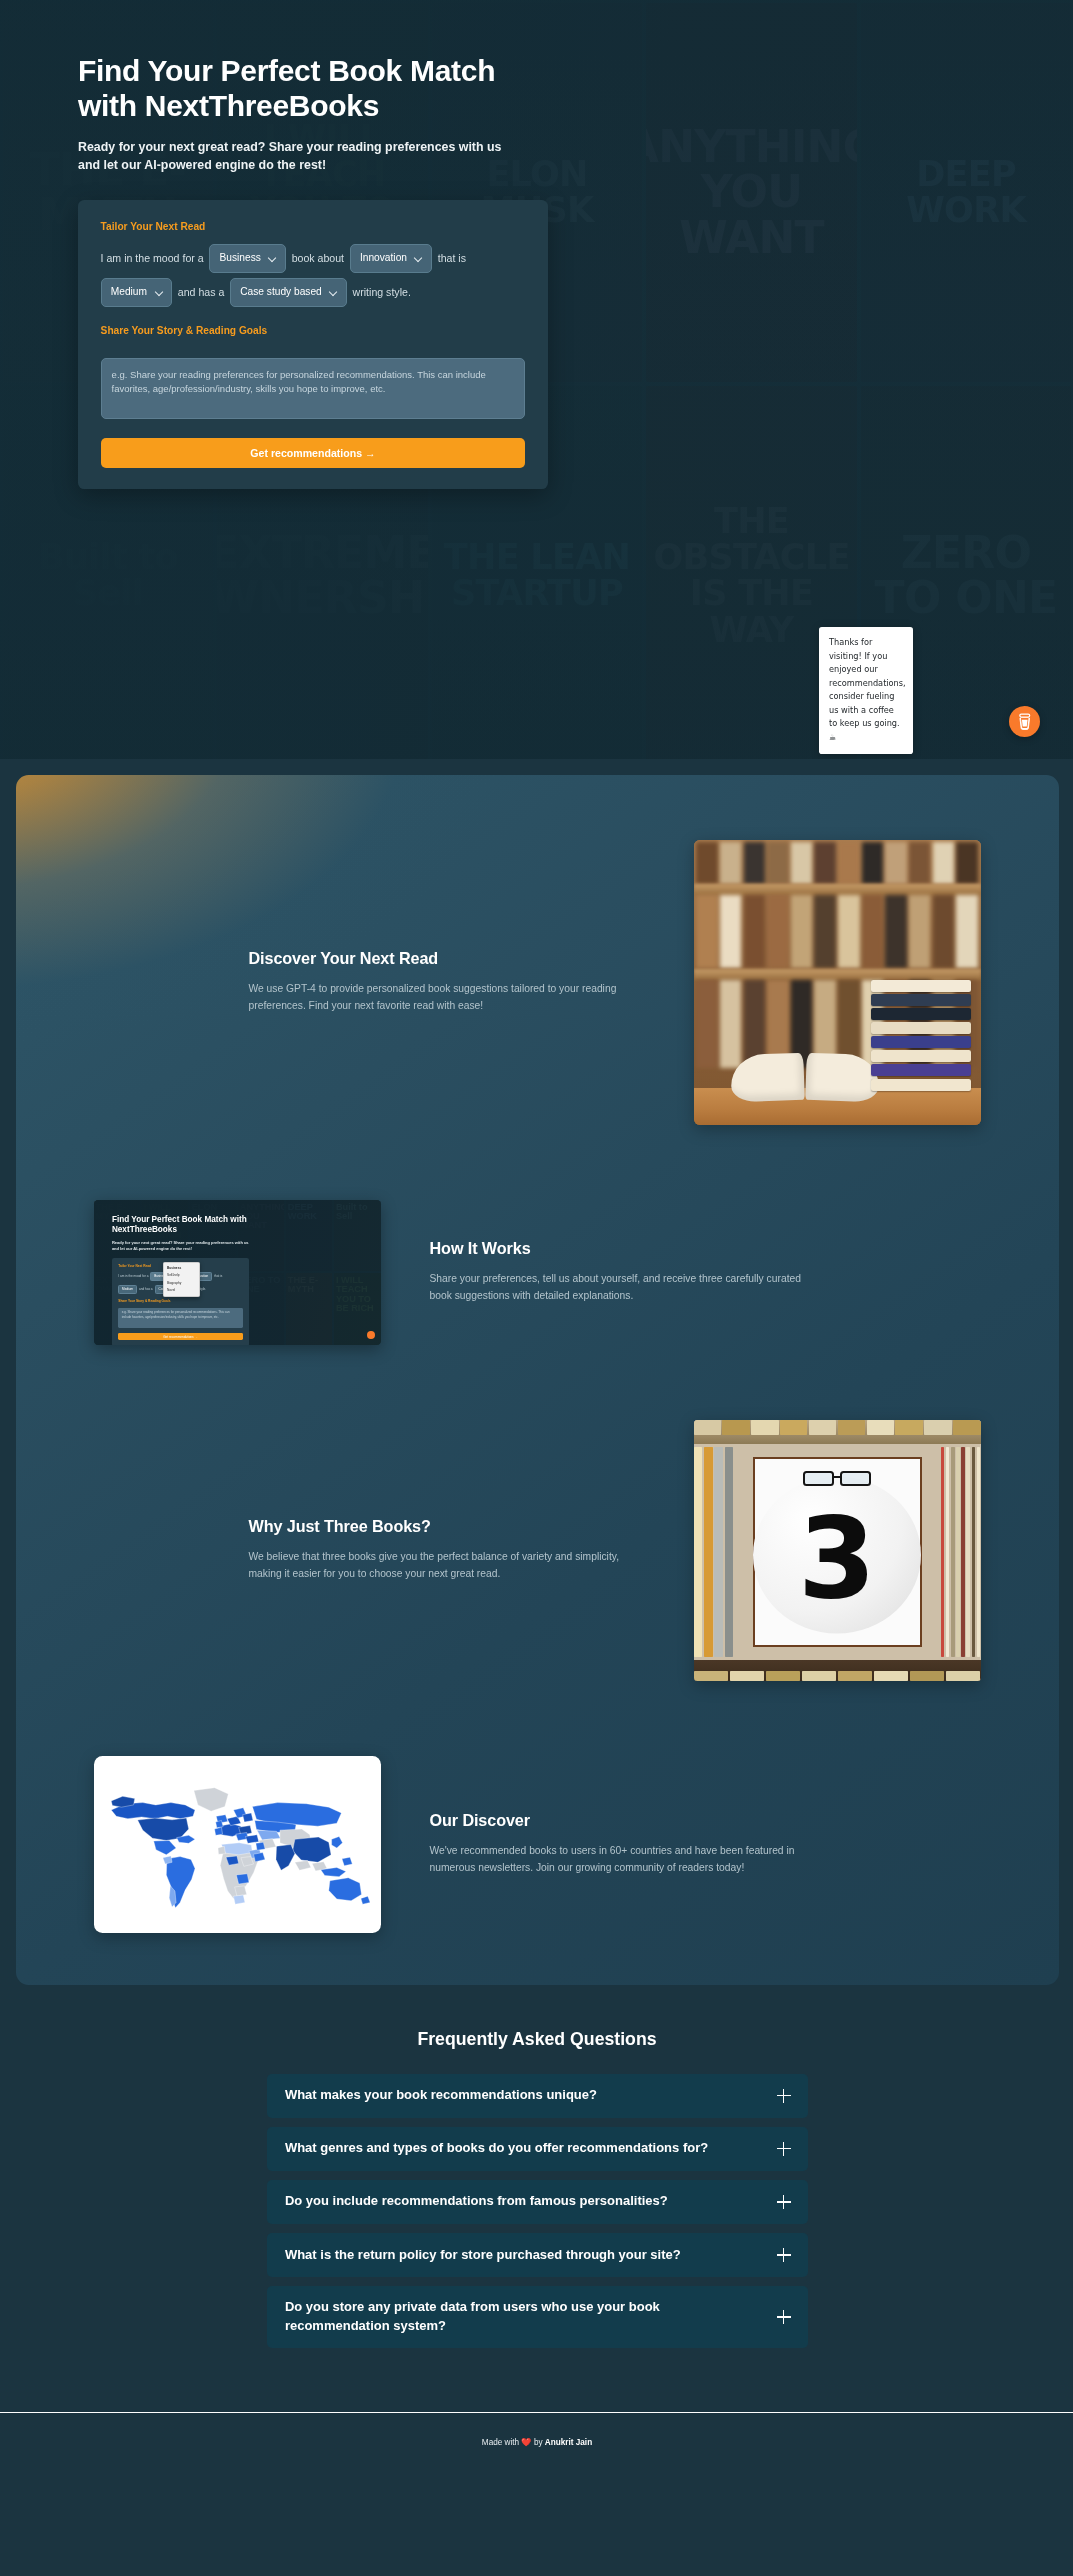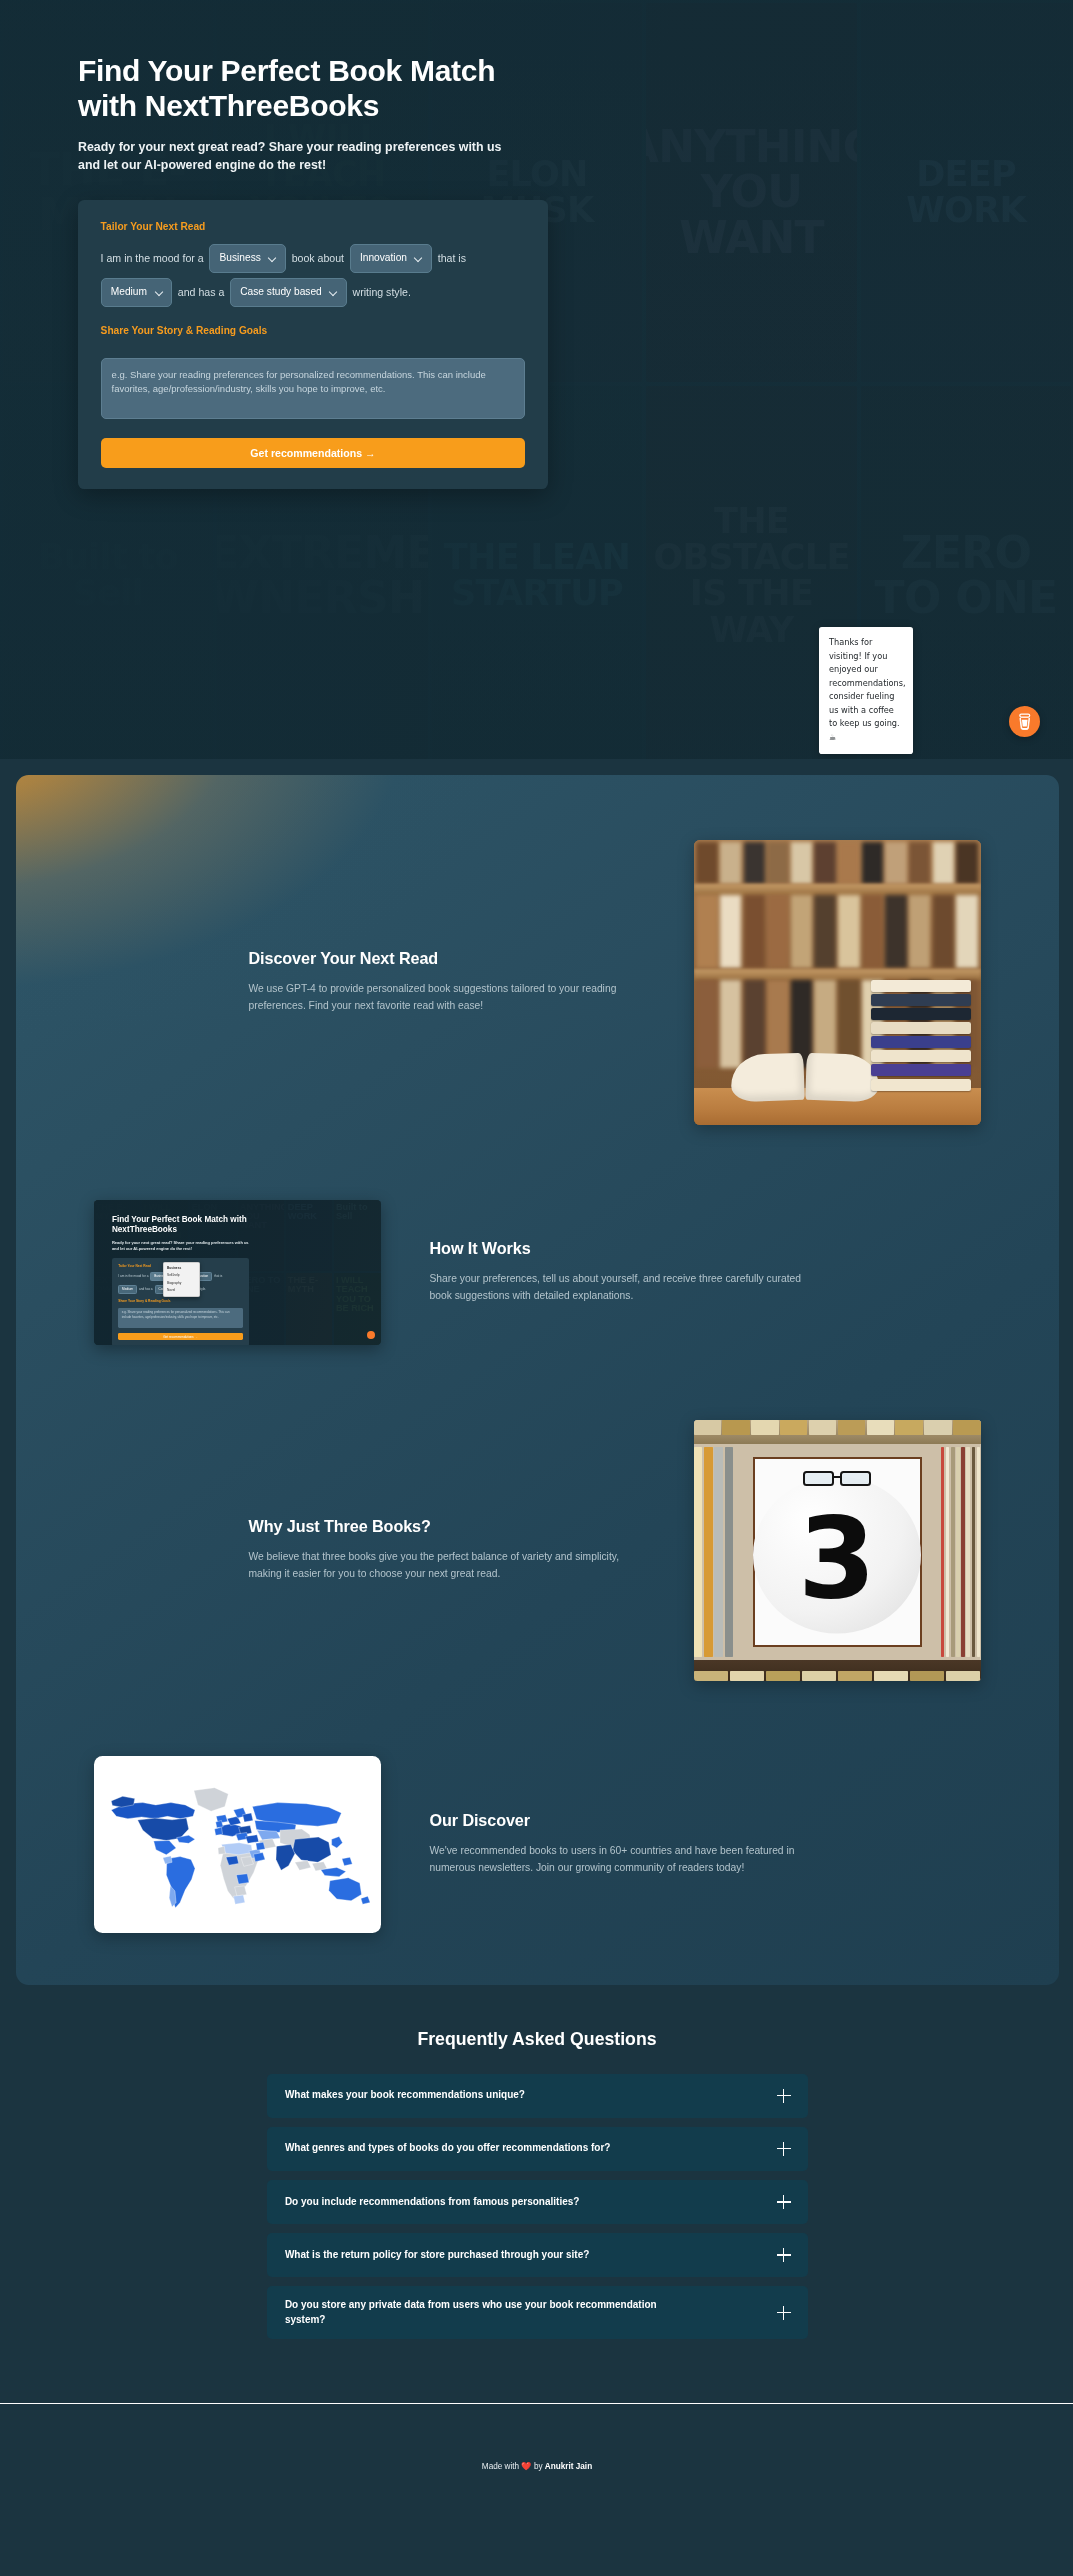--- a/index.html
+++ b/index.html
@@ -331,42 +331,42 @@
     padding: 12px 17px 12px 18.4px;
     display: flex;
     align-items: center;
     justify-content: space-between;
     gap: 17px;
     cursor: pointer;
     min-height: 44px;
   }
   .faq-q {
     color: #ffffff;
-    font-size: 10px;
+    font-size: 13px;
     font-weight: 700;
     line-height: 1.45;
   }
   .plus {
     flex: 0 0 auto;
     position: relative;
     width: 14px; height: 14px;
   }
   .plus::before, .plus::after {
     content: ""; position: absolute; background: #ffffff;
   }
   .plus::before { left: 0; top: 6.4px; width: 14px; height: 1.3px; }
   .plus::after { top: 0; left: 6.4px; height: 14px; width: 1.3px; }
 
   
   .footer {
     border-top: 0.7px solid #ffffff;
     background: #1b3440;
     height: 68px;
     display: flex;
-    align-items: flex-end;
+    align-items: flex-start;
     justify-content: center;
     padding-top: 24px;
   }
   .footer-text { color: #e8eef1; font-size: 8.2px; }
   .footer-text b { font-weight: 700; color: #ffffff; }
   .heart { color: #ef4444; }
 </style>
 </head>
 <body>
 

